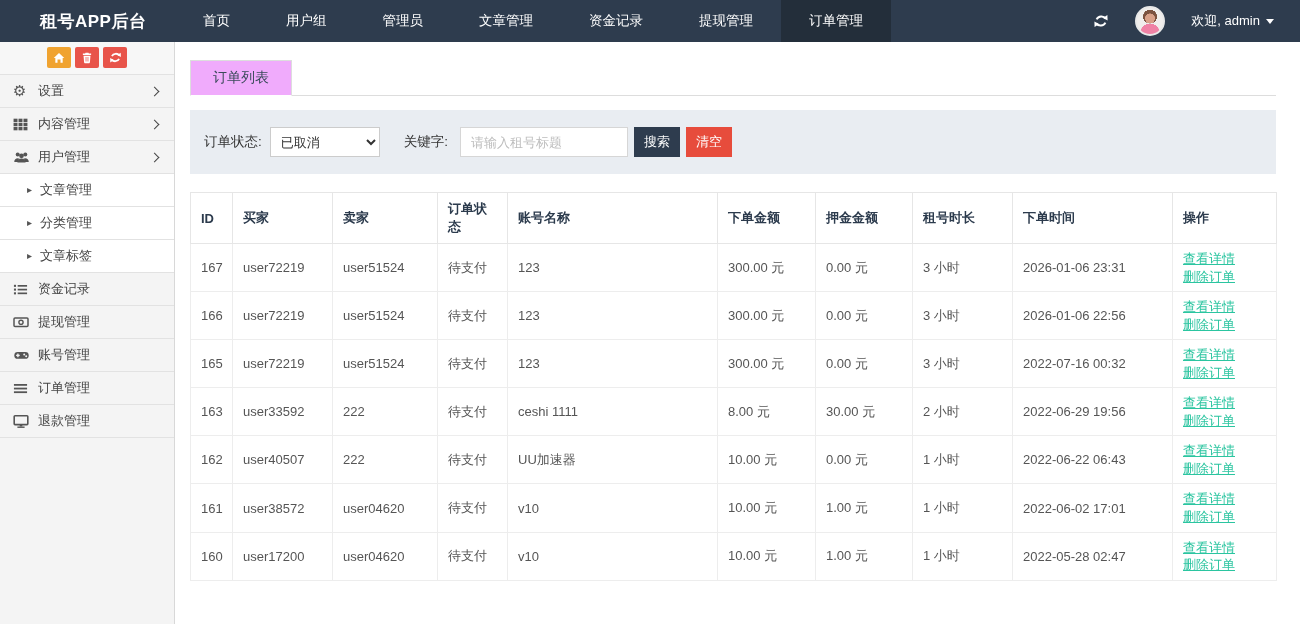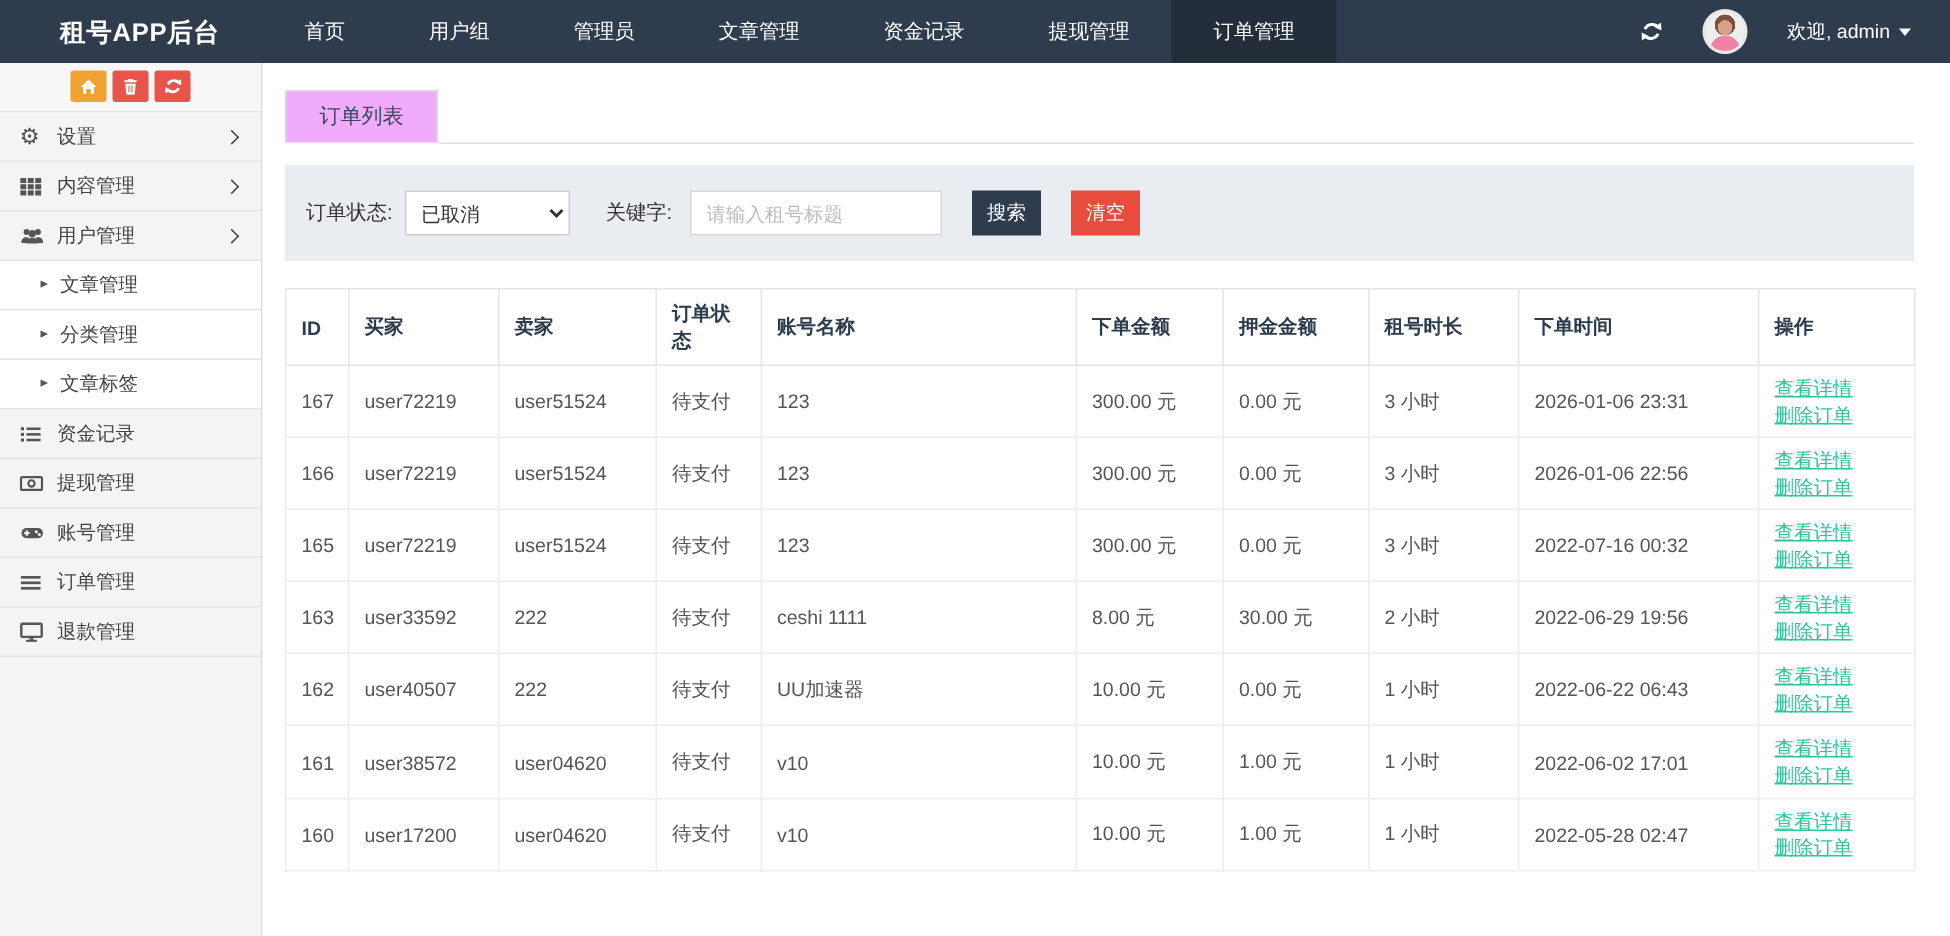--- a/index.html
+++ b/index.html
@@ -50,21 +50,21 @@
     margin-bottom:-1px; background:#f0abfc; font-size:14px; color:#3a4a5a; cursor:pointer; }
 
   .filter-bar { margin-top:14px; background:#e9edf2; padding:17px 14px;
     display:flex; align-items:center; font-size:13.5px; color:#333; }
   .status-select { width:110px; height:30px; margin-left:8px; border:1px solid #ccc;
     background:#fff; font-size:13px; padding:0 6px; color:#333; }
   .kw-label { margin-left:24px; }
   .kw-input { width:168px; height:30px; margin-left:12px; border:1px solid #d6d6d6;
     padding:0 10px; font-size:13px; color:#333; }
   .kw-input::placeholder { color:#bdbdbd; }
-  .btn { margin-left:20px; min-width:44px; height:30px; border:none; color:#fff;
+  .btn { margin-left:6px; min-width:44px; height:30px; border:none; color:#fff;
     font-size:13px; cursor:pointer; padding:0 10px; }
   .btn-search { background:#2e3c4e; }
   .btn-clear { background:#e74c3c; }
 
   table { margin-top:18px; border-collapse:collapse; width:100%; table-layout:fixed;
     font-size:13px; color:#555; background:#fff; }
   th { border:1px solid #e6e6e6; padding:7px 10px; text-align:left; color:#2c3b4d;
     font-weight:bold; font-size:13px; background:#fff; }
   td { border:1px solid #ededed; padding:6px 10px; height:48px; overflow:hidden;
     white-space:nowrap; }

